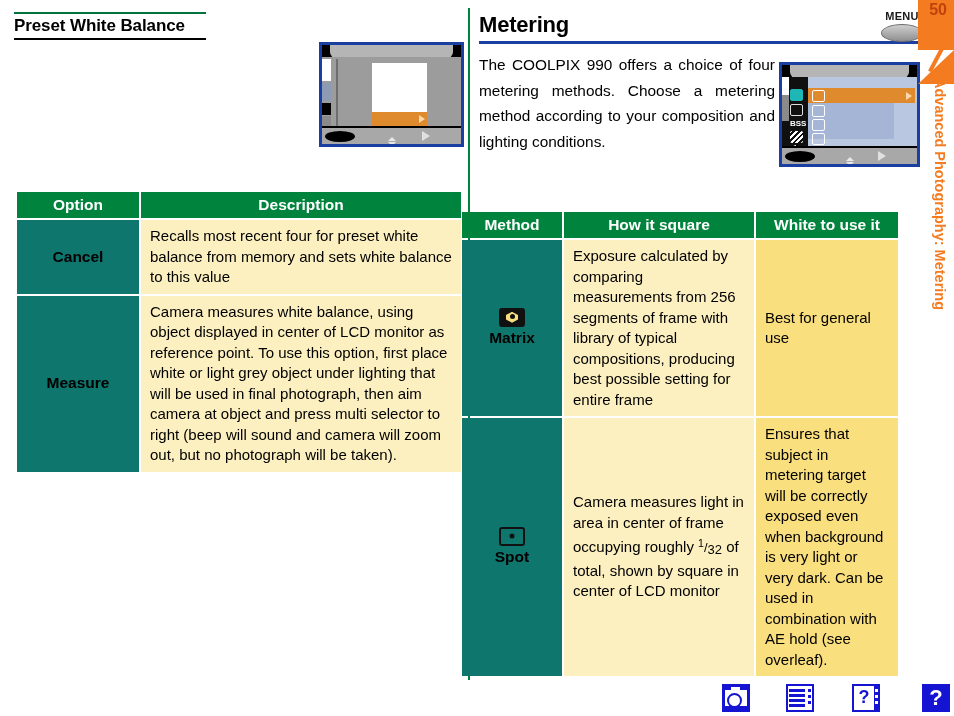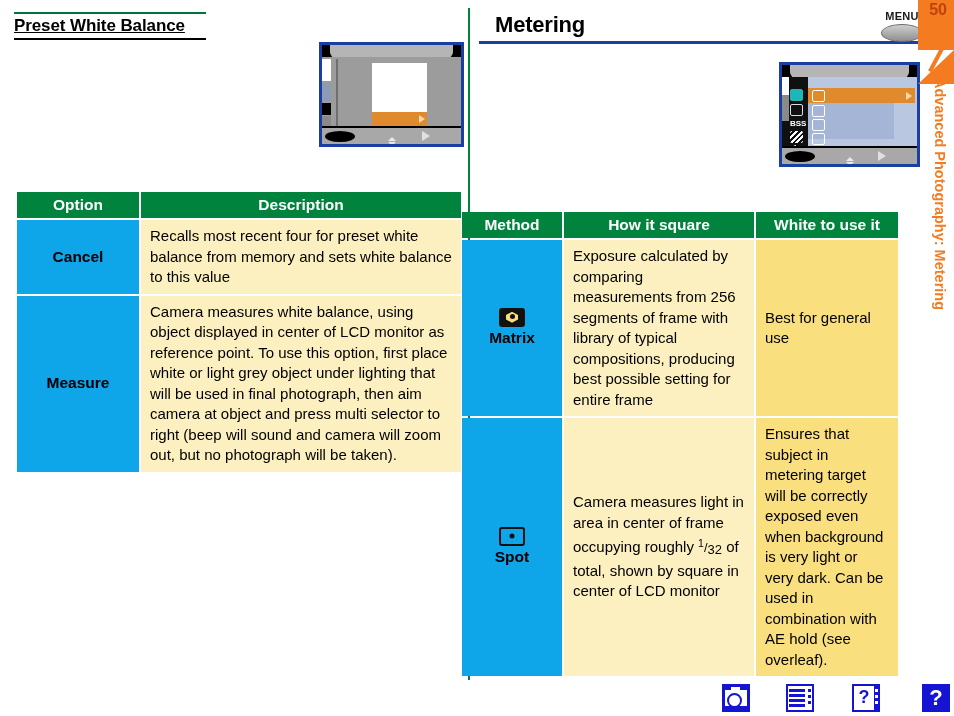--- a/index.html
+++ b/index.html
@@ -28,21 +28,20 @@
     font-weight: bold;
     letter-spacing: -0.1px;
     padding-bottom: 2px;
     border-top: 2px solid #00733c;
     border-bottom: 2px solid #000000;
     display: inline-block;
     padding-top: 2px;
   }
   #left-heading-wrap {
     width: 192px;
-    text-decoration: underline;
   }
   #left-heading-wrap .section-heading {
     display: block;
   }
   .body-text {
     font-size: 15.4px;
     line-height: 25.5px;
     text-align: justify;
     margin-top: 4px;
   }
@@ -180,21 +179,21 @@
     font-size: 15.5px;
     padding: 4px 6px;
     text-align: center;
   }
   table.manual td {
     vertical-align: middle;
     padding: 6px 9px;
     line-height: 20.5px;
   }
   td.opt-cell {
-    background: #0ea5e9;
+    background: #0f766e;
     font-weight: bold;
     text-align: center;
     font-size: 15.5px;
   }
   td.desc-cell {
     background: #fdf0c0;
     text-align: left;
   }
   td.use-cell {
     background: #fadf7f;
@@ -247,21 +246,20 @@
   }
   #right-col {
     position: absolute;
     left: 479px; top: 12px;
     width: 440px;
   }
   #right-heading {
     font-size: 22px;
     font-weight: bold;
     letter-spacing: -0.2px;
-    margin-left: 16px;
   }
   #right-heading-rule {
     height: 3px;
     background: #1b3fa0;
     width: 440px;
     margin-top: 3px;
   }
   #right-intro {
     width: 296px;
     font-size: 15.4px;
@@ -448,20 +446,21 @@
       </tr>
     </tbody>
   </table>
 </div>
 
 <div id="divider"></div>
 
 <div id="right-col">
   <div id="right-heading">Metering</div>
   <div id="right-heading-rule"></div>
+  <div id="right-intro" class="body-text">The COOLPIX 990 offers a choice of four metering methods.  Choose a metering method according to your composition and lighting conditions.</div>
 </div>
 
 <div id="menu-graphic">
   <div class="menu-word">MENU</div>
   <div class="menu-oval"></div>
 </div>
 
 <div id="lcd-right" class="lcd">
   <div class="lcd-inner">
     <div class="lcd-topbar"></div>

